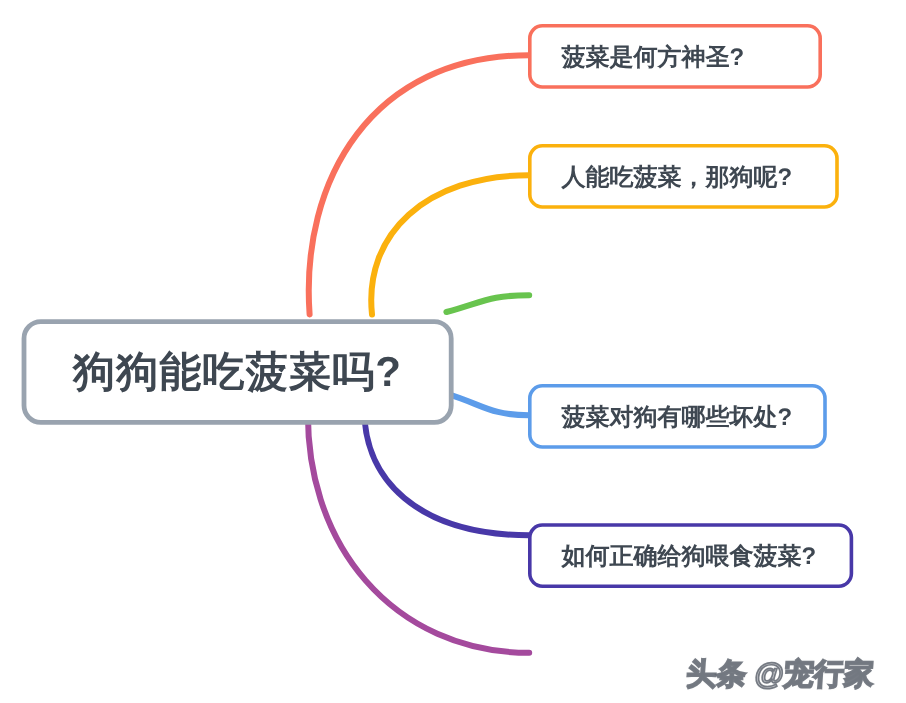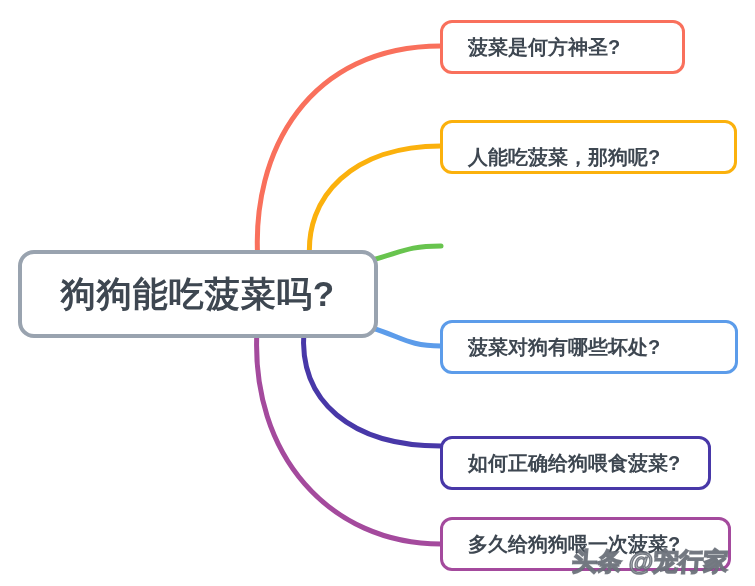--- a/index.html
+++ b/index.html
@@ -7,21 +7,21 @@
     width: 755px; height: 586px;
     background: #ffffff;
     font-family: "Liberation Sans", "DejaVu Sans", sans-serif;
     position: relative; overflow: hidden;
   }
   .stage { position: absolute; left: 0; top: 0; width: 755px; height: 586px; }
   svg.connectors { position: absolute; left: 0; top: 0; z-index: 1; }
   .connector { fill: none; stroke-width: 5; stroke-linecap: round; }
 
   .root-node {
-    position: absolute; left: 18px; top: 250px;
+    position: absolute; left: 18px; top: 266px;
     width: 360px; height: 88px; box-sizing: border-box;
     background: #ffffff;
     border: 4px solid #99A3AF;
     border-radius: 16px;
     z-index: 2;
     display: flex; align-items: center; justify-content: center;
   }
   .root-label {
     font-size: 35px; font-weight: bold; color: #3E4751; letter-spacing: 1px;
     white-space: nowrap;
@@ -34,23 +34,23 @@
     border-radius: 12px;
     z-index: 2;
     display: flex; align-items: center;
     padding-left: 25px;
   }
   .branch-label {
     font-size: 20px; font-weight: bold; color: #3E4751; white-space: nowrap;
   }
   
   .b0 { top: 20px;  width: 245px; }
-  .b1 { top: 120px; width: 297px; align-items: flex-end; }
+  .b1 { top: 120px; width: 259px; }
   .b2 { top: 220px; width: 254px; }
-  .b3 { top: 320px; width: 298px; }
+  .b3 { top: 320px; width: 249px; }
   .b4 { top: 436px; width: 271px; }
   .b5 { top: 517px; width: 291px; }
 
   .watermark {
     position: absolute; left: 572px; top: 545px; z-index: 3;
     font-size: 25px; font-weight: bold; white-space: nowrap;
     color: rgba(235, 235, 240, 0.45);
     -webkit-text-stroke: 1.4px rgba(100, 106, 115, 0.85);
     text-shadow: 0 0 1px rgba(100, 106, 115, 0.6);
     transform: skewX(-4deg);
@@ -79,19 +79,16 @@
   </div>
   <div class="branch b1" style="border-color: rgb(251, 177, 13);">
     <span class="branch-label">人能吃菠菜，那狗呢?</span>
   </div>
   <div class="branch b3" style="border-color: rgb(92, 156, 234);">
     <span class="branch-label">菠菜对狗有哪些坏处?</span>
   </div>
   <div class="branch b4" style="border-color: rgb(72, 56, 168);">
     <span class="branch-label">如何正确给狗喂食菠菜?</span>
   </div>
-  <div class="branch b5" style="border-color: rgb(164, 74, 157);">
-    <span class="branch-label">多久给狗狗喂一次菠菜?</span>
-  </div>
 
   <div class="watermark">头条 @宠行家</div>
 
 </div>
 
 </body></html>

